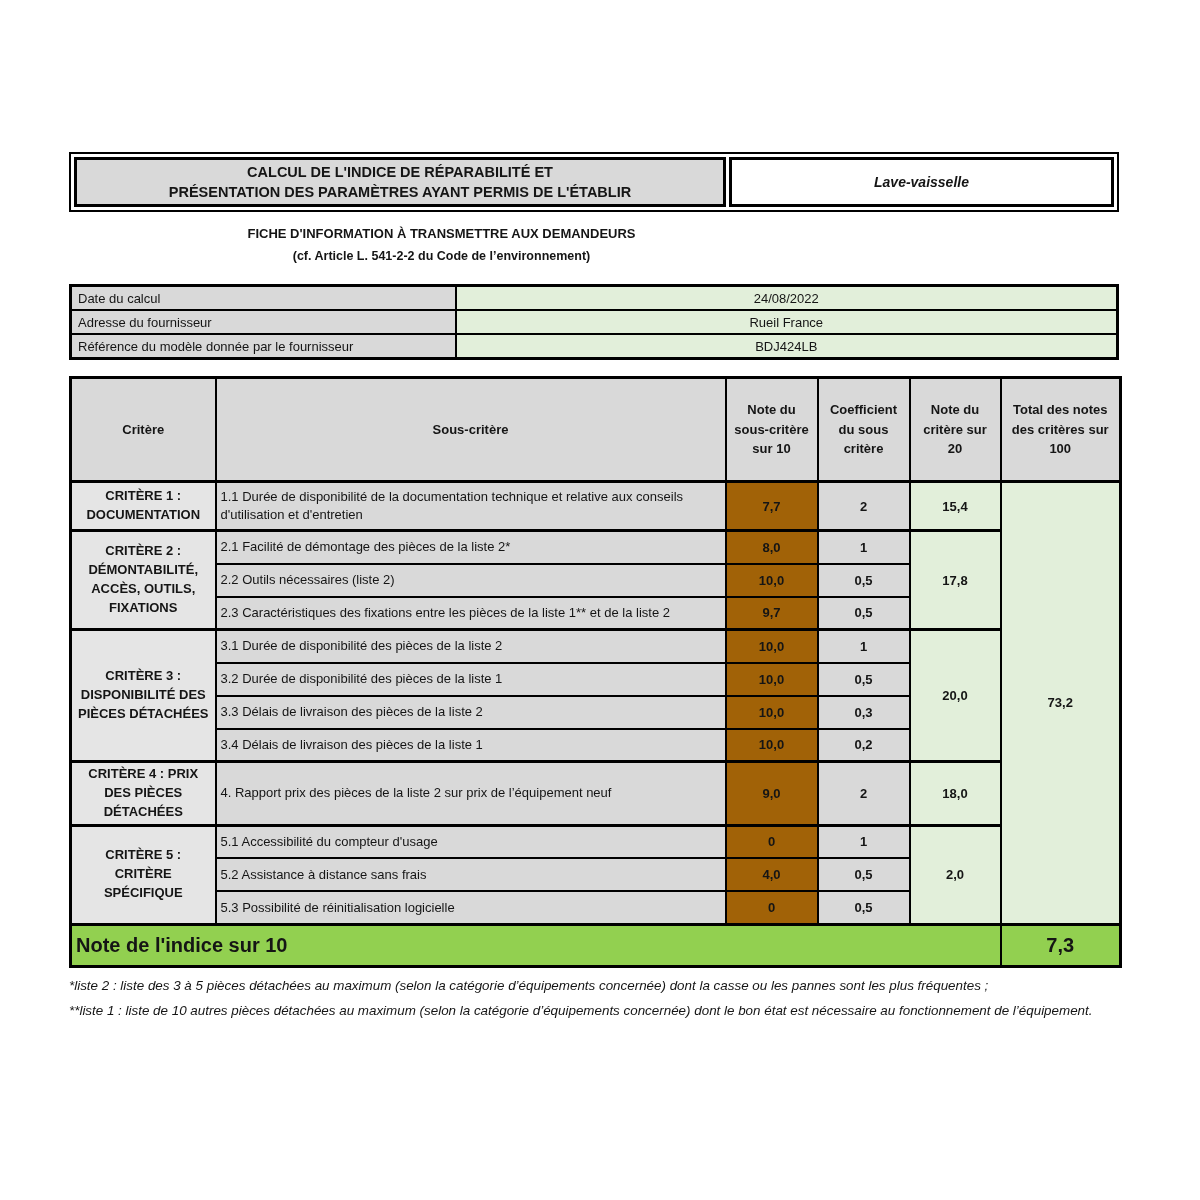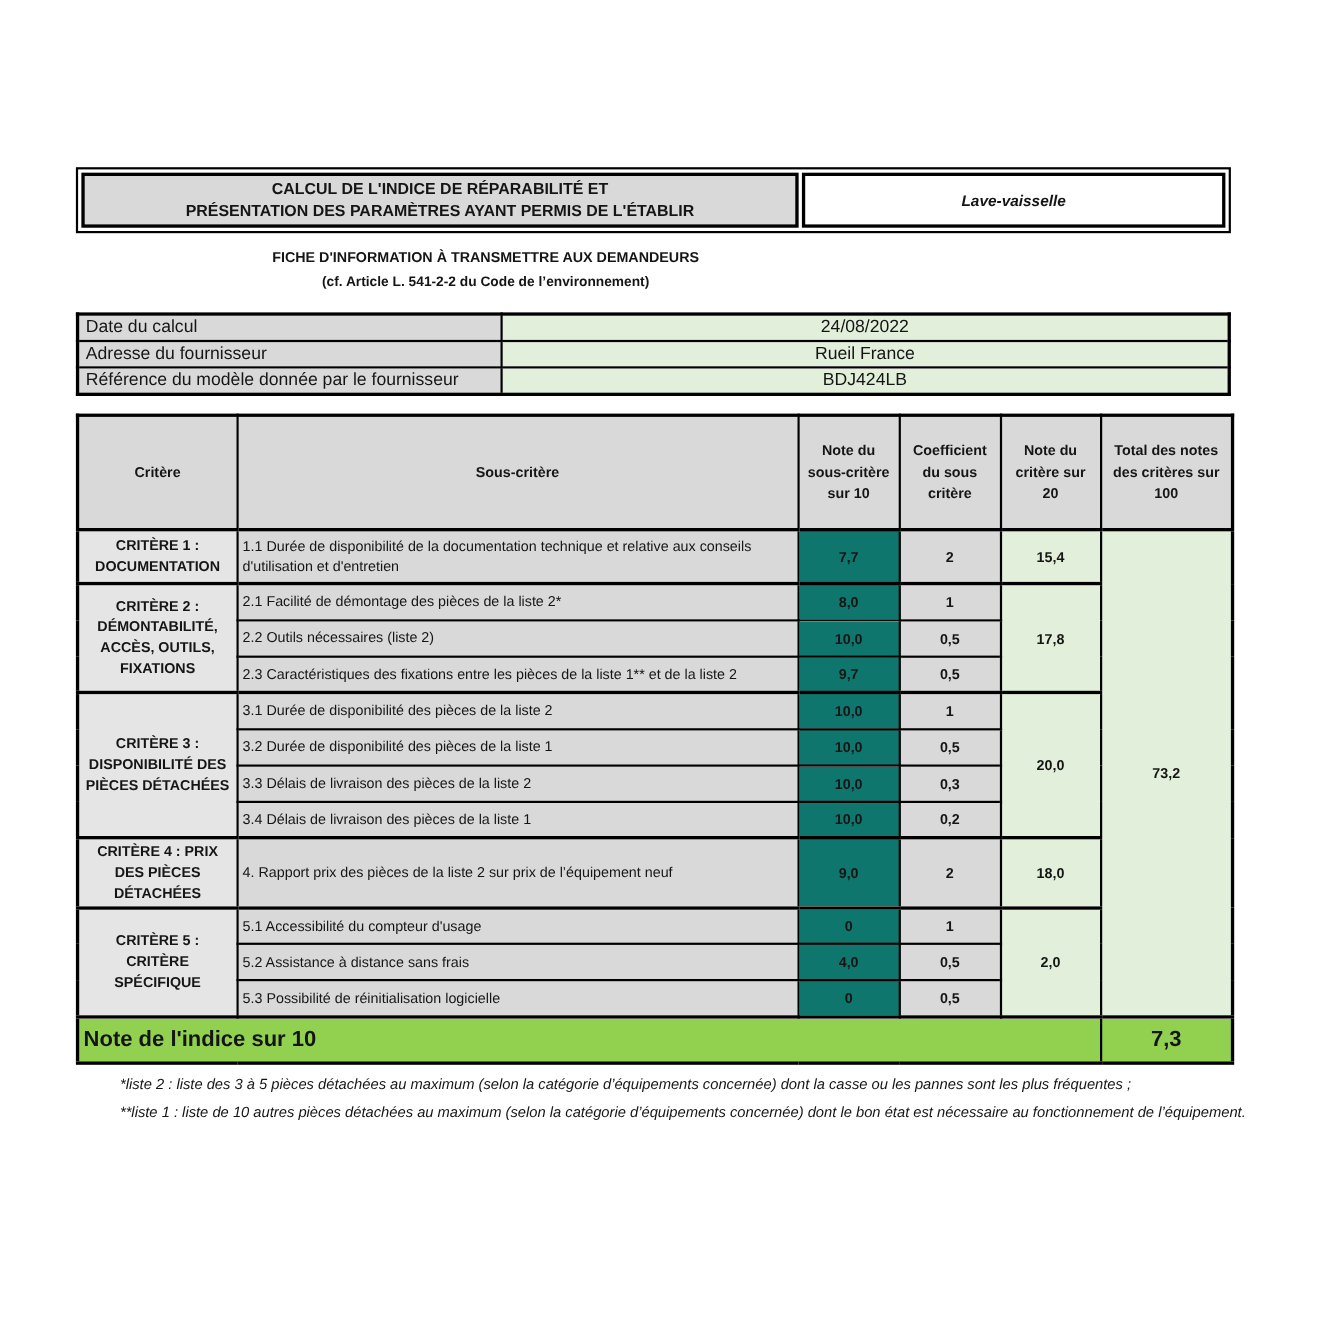--- a/index.html
+++ b/index.html
@@ -71,21 +71,21 @@
   
   table { border-collapse: collapse; table-layout: fixed; }
   .info {
     width: 1050px;
     margin-top: 21px;
     border: 3px solid #000;
   }
   .info td {
     border: 2px solid #000;
     height: 22px;
-    font-size: 16px;
+    font-size: 13px;
     padding: 0 6px;
     overflow: hidden;
     white-space: nowrap;
   }
   .info td.lbl { background: #d9d9d9; width: 378px; text-align: left; }
   .info td.val { background: #e2efda; text-align: center; }
 
   
   .main {
     width: 1050px;
@@ -114,21 +114,21 @@
     line-height: 1.45;
     padding: 2px 2px;
     margin-top: 16px;
   }
   .sous {
     background: #d9d9d9;
     text-align: left;
     padding: 2px 6px;
     line-height: 1.35;
   }
-  .note  { background: #0f766e; font-weight: 700; text-align: center; }
+  .note  { background: #a16207; font-weight: 700; text-align: center; }
   .coef  { background: #d9d9d9; font-weight: 700; text-align: center; }
   .n20   { background: #e2efda; font-weight: 700; text-align: center; }
   .tot   { background: #e2efda; font-weight: 700; text-align: center; }
 
   .main tr.gt td { border-top: 3px solid #000; }
   .main tr.r11 { height: 49px; }
   .main tr.sub { height: 33px; }
   .main tr.r4  { height: 54px; }
   .main tr.final { height: 42px; }
   .main tr.final td { border-top: 3px solid #000; border-bottom: 3px solid #000; }
@@ -147,21 +147,20 @@
     border-left: 3px solid #000;
   }
 
   
   .footnotes {
     margin-top: 9px;
     width: 1050px;
     font-style: italic;
     font-size: 13.4px;
     line-height: 1.35;
-    margin-left: 40px;
   }
   .footnotes p { margin: 0 0 7px 0; }
 </style>
 </head>
 <body>
 
 <div class="canvas">
   <div class="page">
 
     <div class="titlebox">

